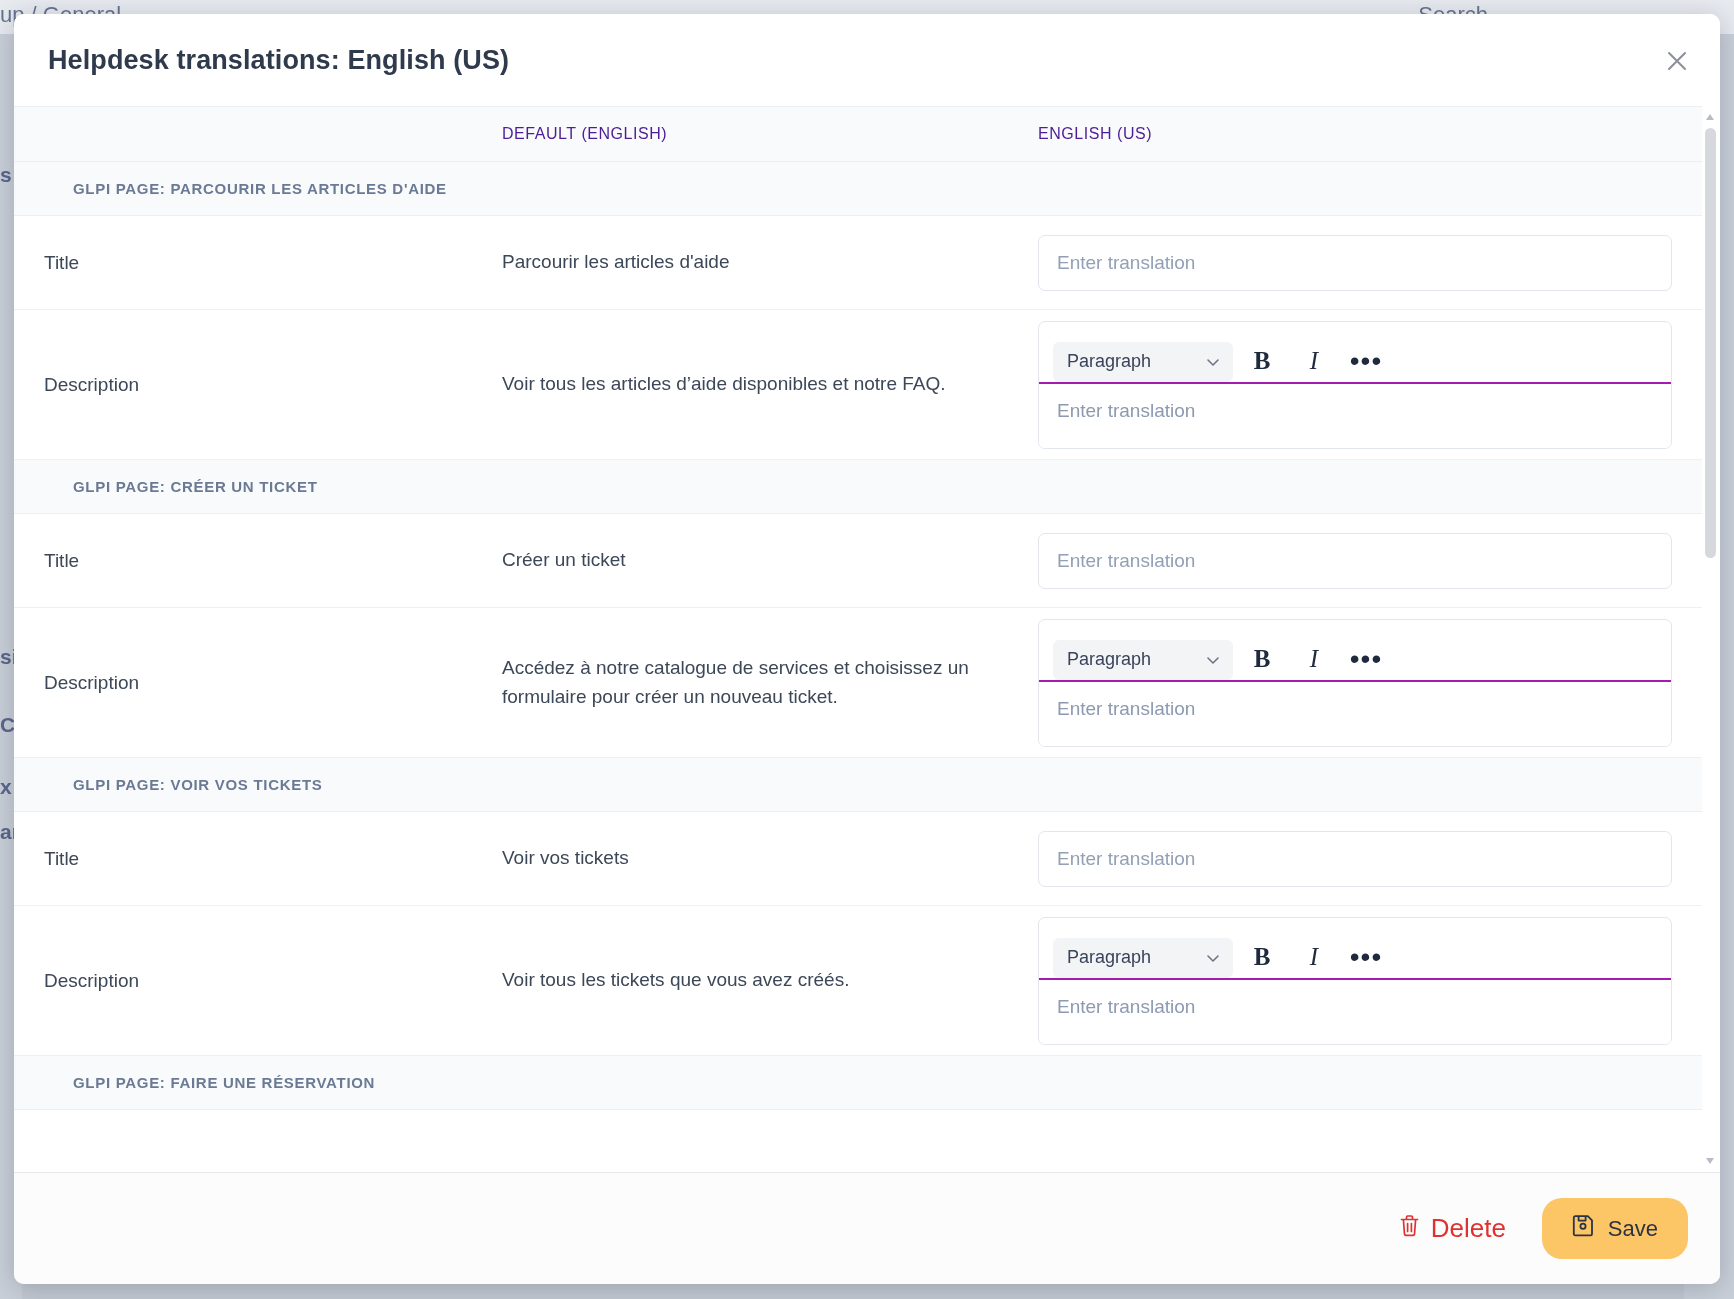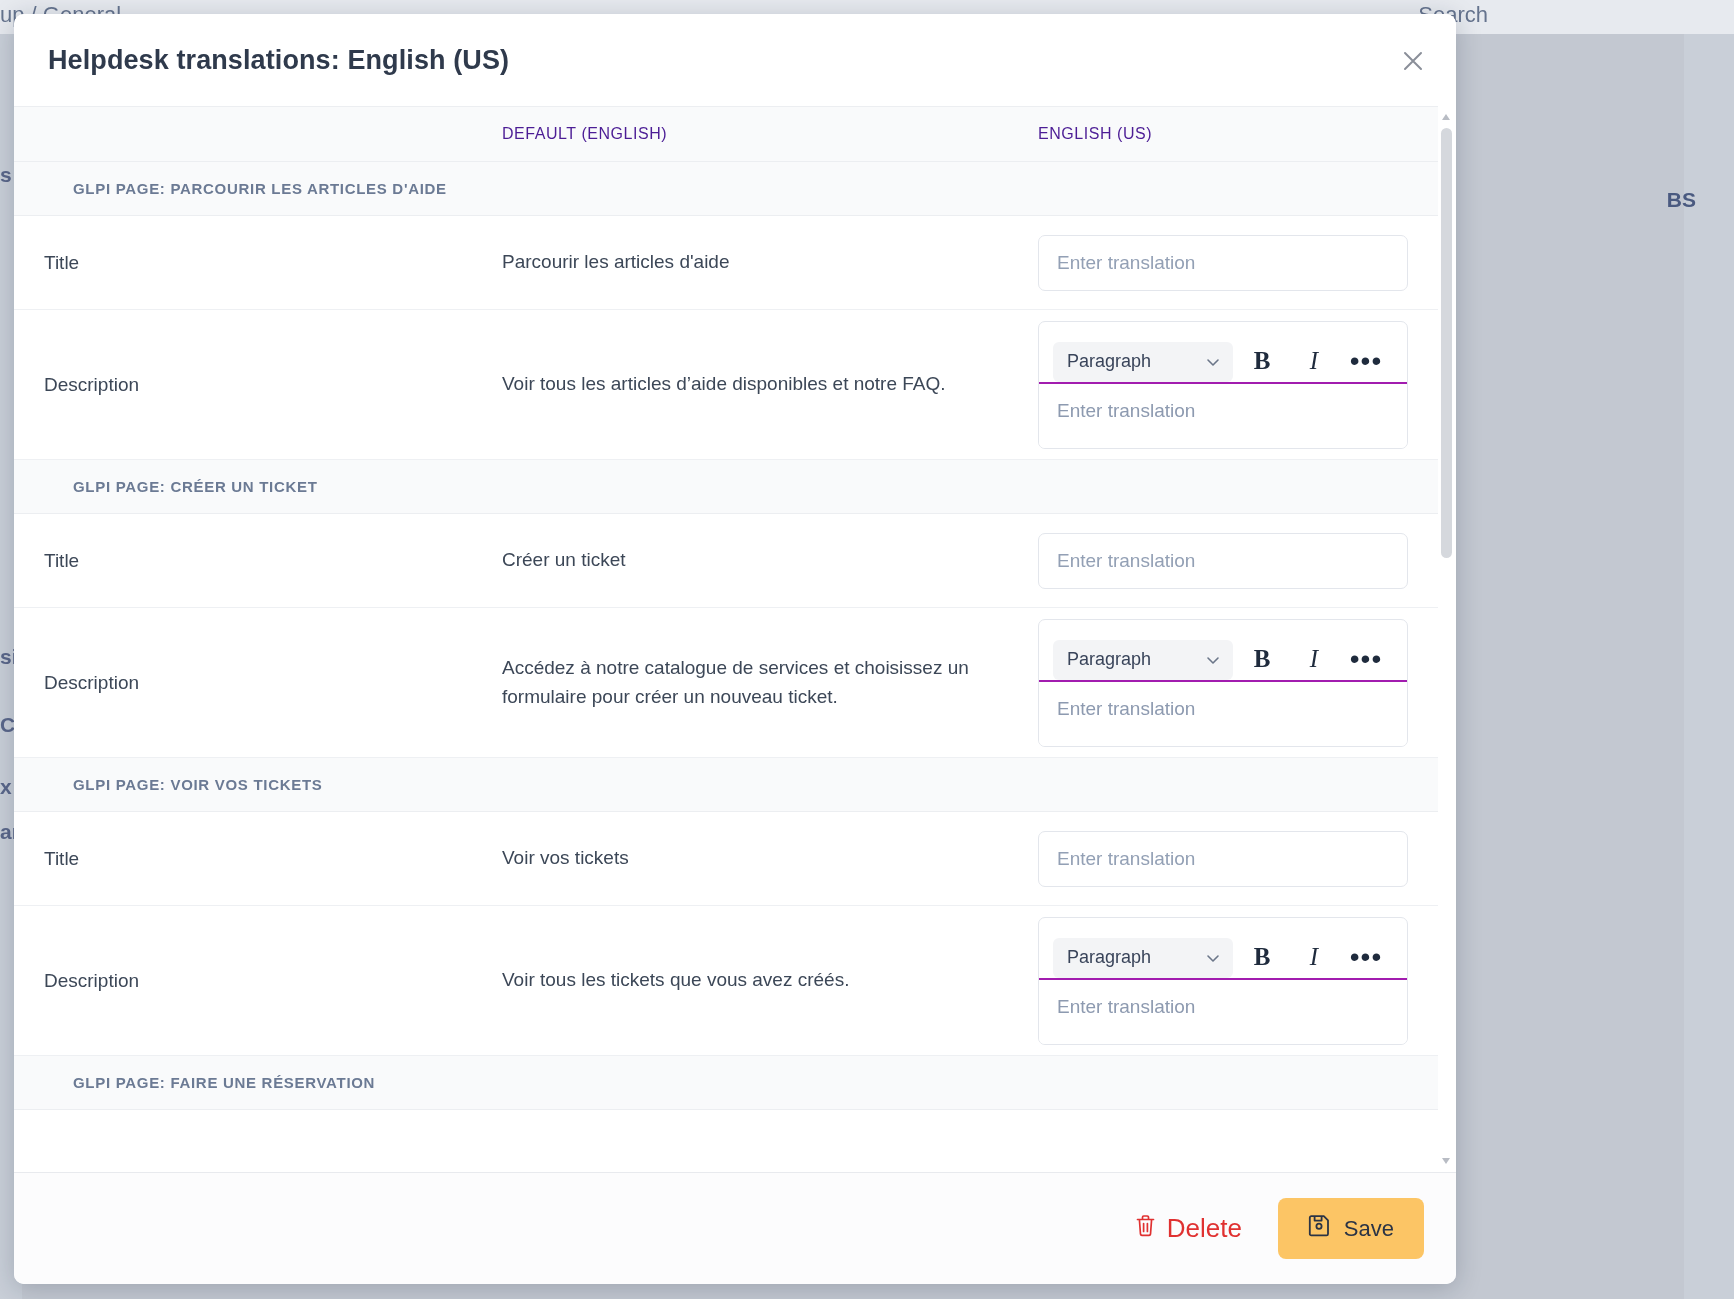--- a/index.html
+++ b/index.html
@@ -48,21 +48,21 @@
   .bg-frag-right {
     position: absolute; right: 38px;
     font-size: 21px; color: #4a5a80; font-weight: 700;
     white-space: nowrap;
   }
 
   
   .modal {
     position: absolute;
     left: 14px; top: 14px;
-    width: 1442px; height: 1270px;
+    width: 1706px; height: 1270px;
     background: #ffffff;
     border-radius: 10px;
     box-shadow: 0 4px 26px rgba(20,30,55,.22);
     display: flex; flex-direction: column;
     overflow: hidden;
   }
 
   
   .modal-header {
     flex: 0 0 auto;
@@ -270,21 +270,21 @@
     border-radius: 7px;
   }
   .btn-save {
     display: flex; align-items: center; gap: 13px;
     background: #fcc565;
     border: none;
     color: #2b3445;
     font-size: 22px;
     font-family: "Liberation Sans", sans-serif;
     padding: 16px 30px;
-    border-radius: 8px;
+    border-radius: 20px;
     cursor: pointer;
   }
 </style>
 </head>
 <body>
 
 <div class="bg-page">
   <div class="bg-strip"></div>
   <div class="bg-breadcrumb">up  /   General</div>
   <div class="bg-search">Search</div>

